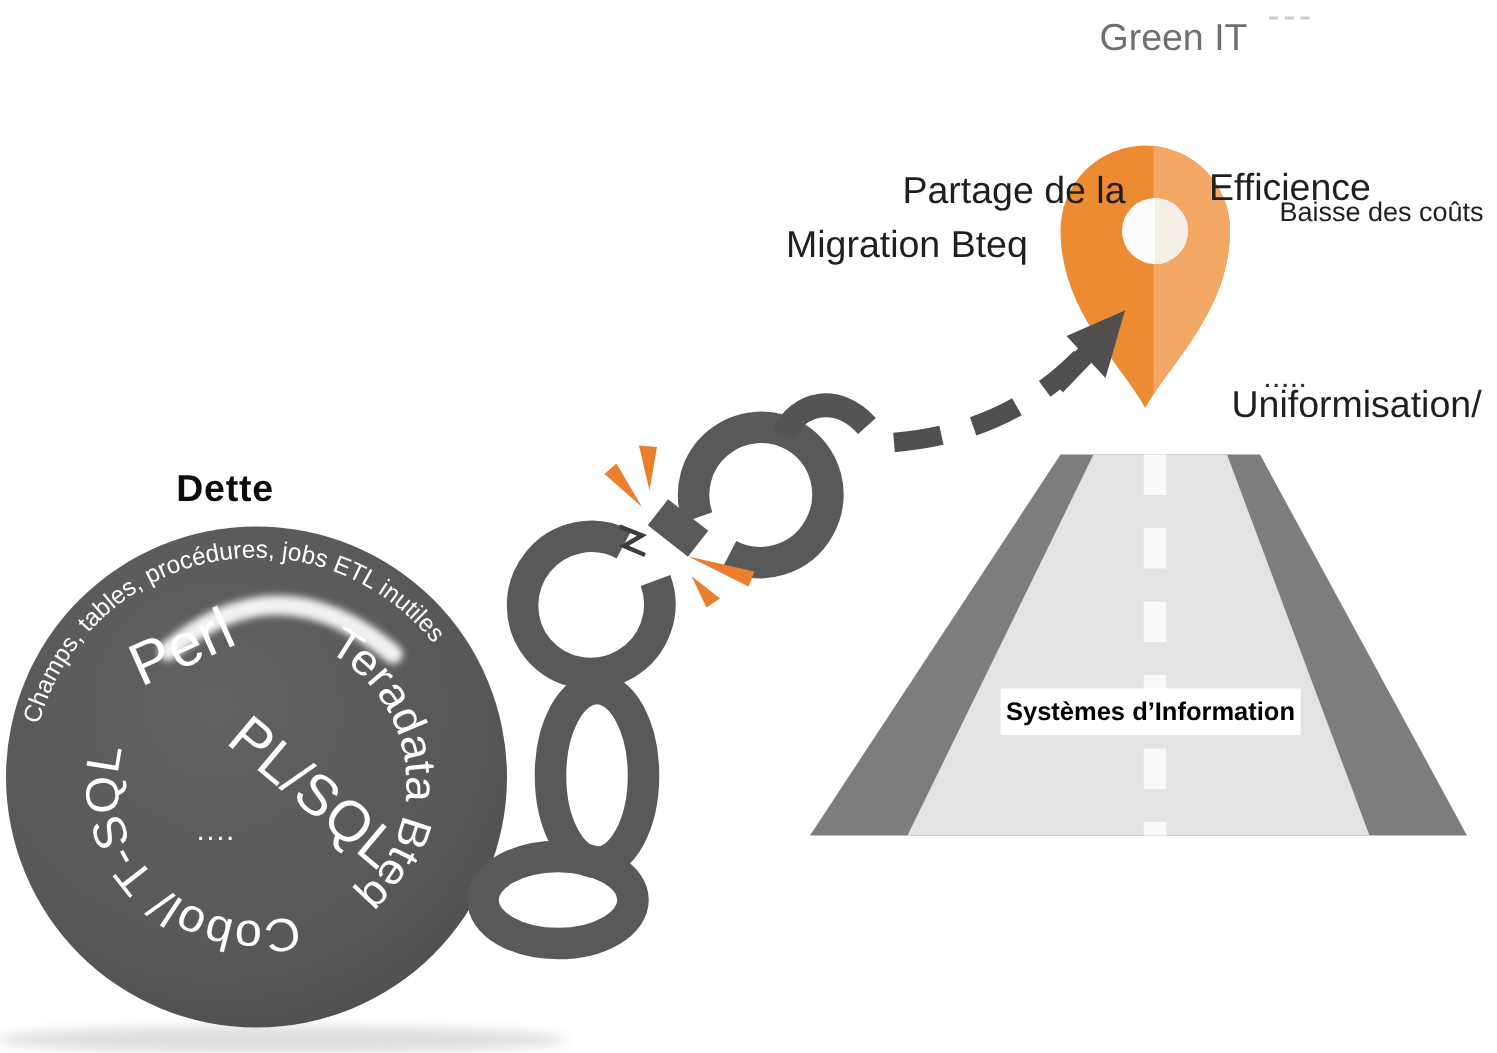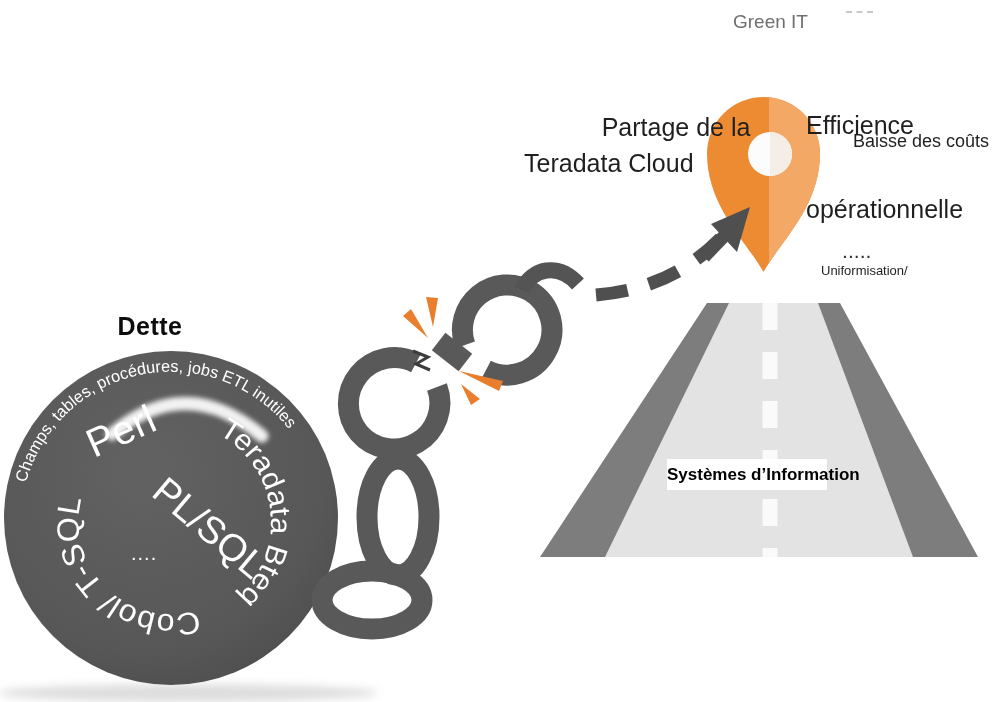--- a/index.html
+++ b/index.html
@@ -6,32 +6,32 @@
   #stage{
     position:relative;width:998px;height:702px;overflow:hidden;background:#FFFFFF;
     font-family:"Liberation Sans",sans-serif;color:#1F1F1F;
   }
   #stage svg{position:absolute;left:0;top:0;}
   .txt{position:absolute;white-space:pre;}
   .goal-big{font-size:25px;line-height:28px;color:#1F1F1F;}
   .goal-mid{font-size:18px;color:#1F1F1F;}
   .center{text-align:center;}
   .gray{color:#6F6F6F;}
-  #green-it{left:733px;top:11px;font-size:19px;}
+  #green-it{left:733px;top:11px;font-size:25px;}
   #corner-dashes{position:absolute;left:846px;top:11px;width:27px;height:0;
     border-top:2px dashed #C9C9C9;}
   #knowledge{left:570px;top:57px;width:212px;}
   #efficiency{left:806px;top:55px;}
   #migration{left:524px;top:149px;}
   #cost{left:853px;top:131px;}
-  #standard{left:821px;top:208px;font-size:13px;line-height:25px;}
+  #standard{left:821px;top:208px;font-size:25px;line-height:25px;}
   #more-dots{left:843px;top:245px;font-size:14px;font-weight:bold;letter-spacing:2px;color:#2F2F2F;}
   #debt-title{left:40px;top:241px;width:220px;font-size:25px;font-weight:bold;
     line-height:34px;color:#0D0D0D;letter-spacing:.5px;}
-  #road-label{left:667px;top:459px;width:160px;height:31px;background:#FFFFFF;
+  #road-label{left:667px;top:459px;width:200px;height:31px;background:#FFFFFF;
     font-size:17px;font-weight:bold;color:#000;line-height:31px;}
   .svgtext{fill:#FFFFFF;font-family:"Liberation Sans",sans-serif;}
 </style>
 </head>
 <body>
 
 <div id="stage">
 
 <svg width="998" height="702" viewBox="0 0 998 702">
   <defs>
@@ -113,24 +113,23 @@
 
 <div class="txt gray" id="green-it">Green IT</div>
 <div id="corner-dashes"></div>
 
 <div class="txt goal-big center" id="knowledge">
   <div>Partage de la</div>
 </div>
 
 <div class="txt goal-big" id="efficiency">
   <div>Efficience</div>
-  <div>opérationnelle</div>
 </div>
 
-<div class="txt goal-big" id="migration">Teradata Cloud</div>
+<div class="txt goal-big" id="migration">Migration Bteq</div>
 
 <div class="txt goal-mid" id="cost">Baisse des coûts</div>
 
 <div class="txt" id="standard">
   <div>Uniformisation/</div>
 </div>
 <div class="txt" id="more-dots">.....</div>
 
 <div class="txt center" id="debt-title">
   <div>Dette</div>

